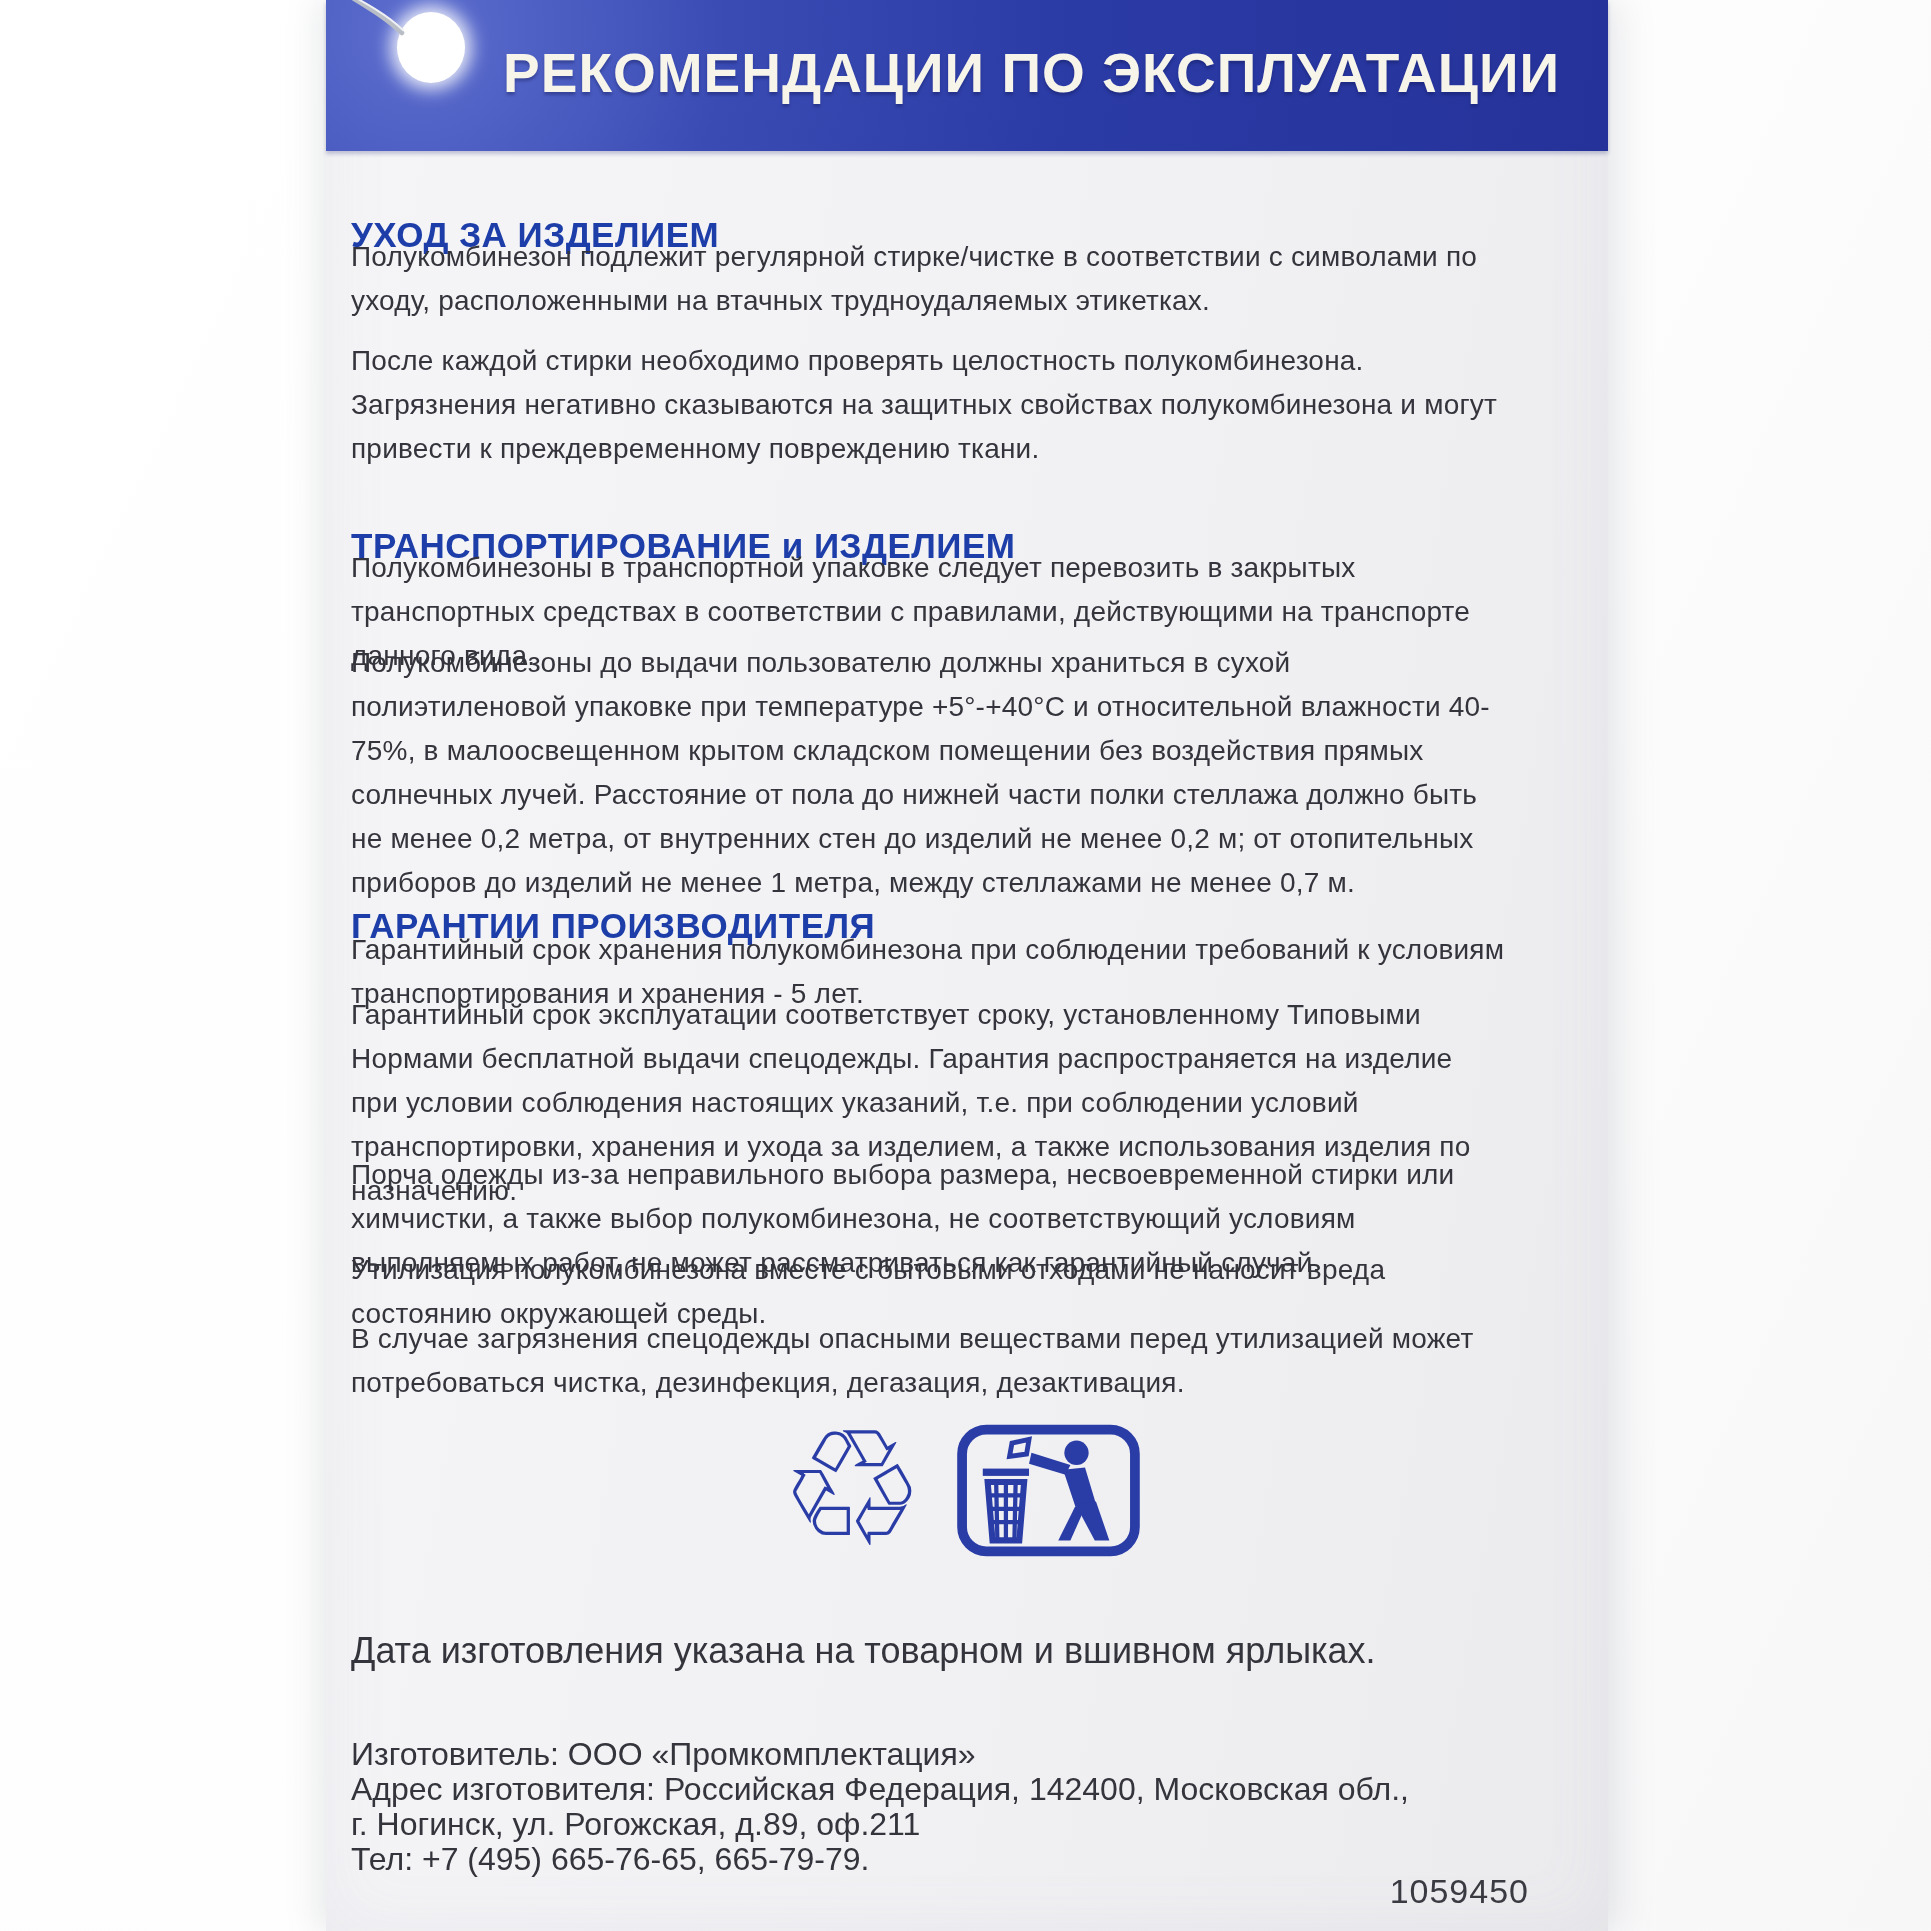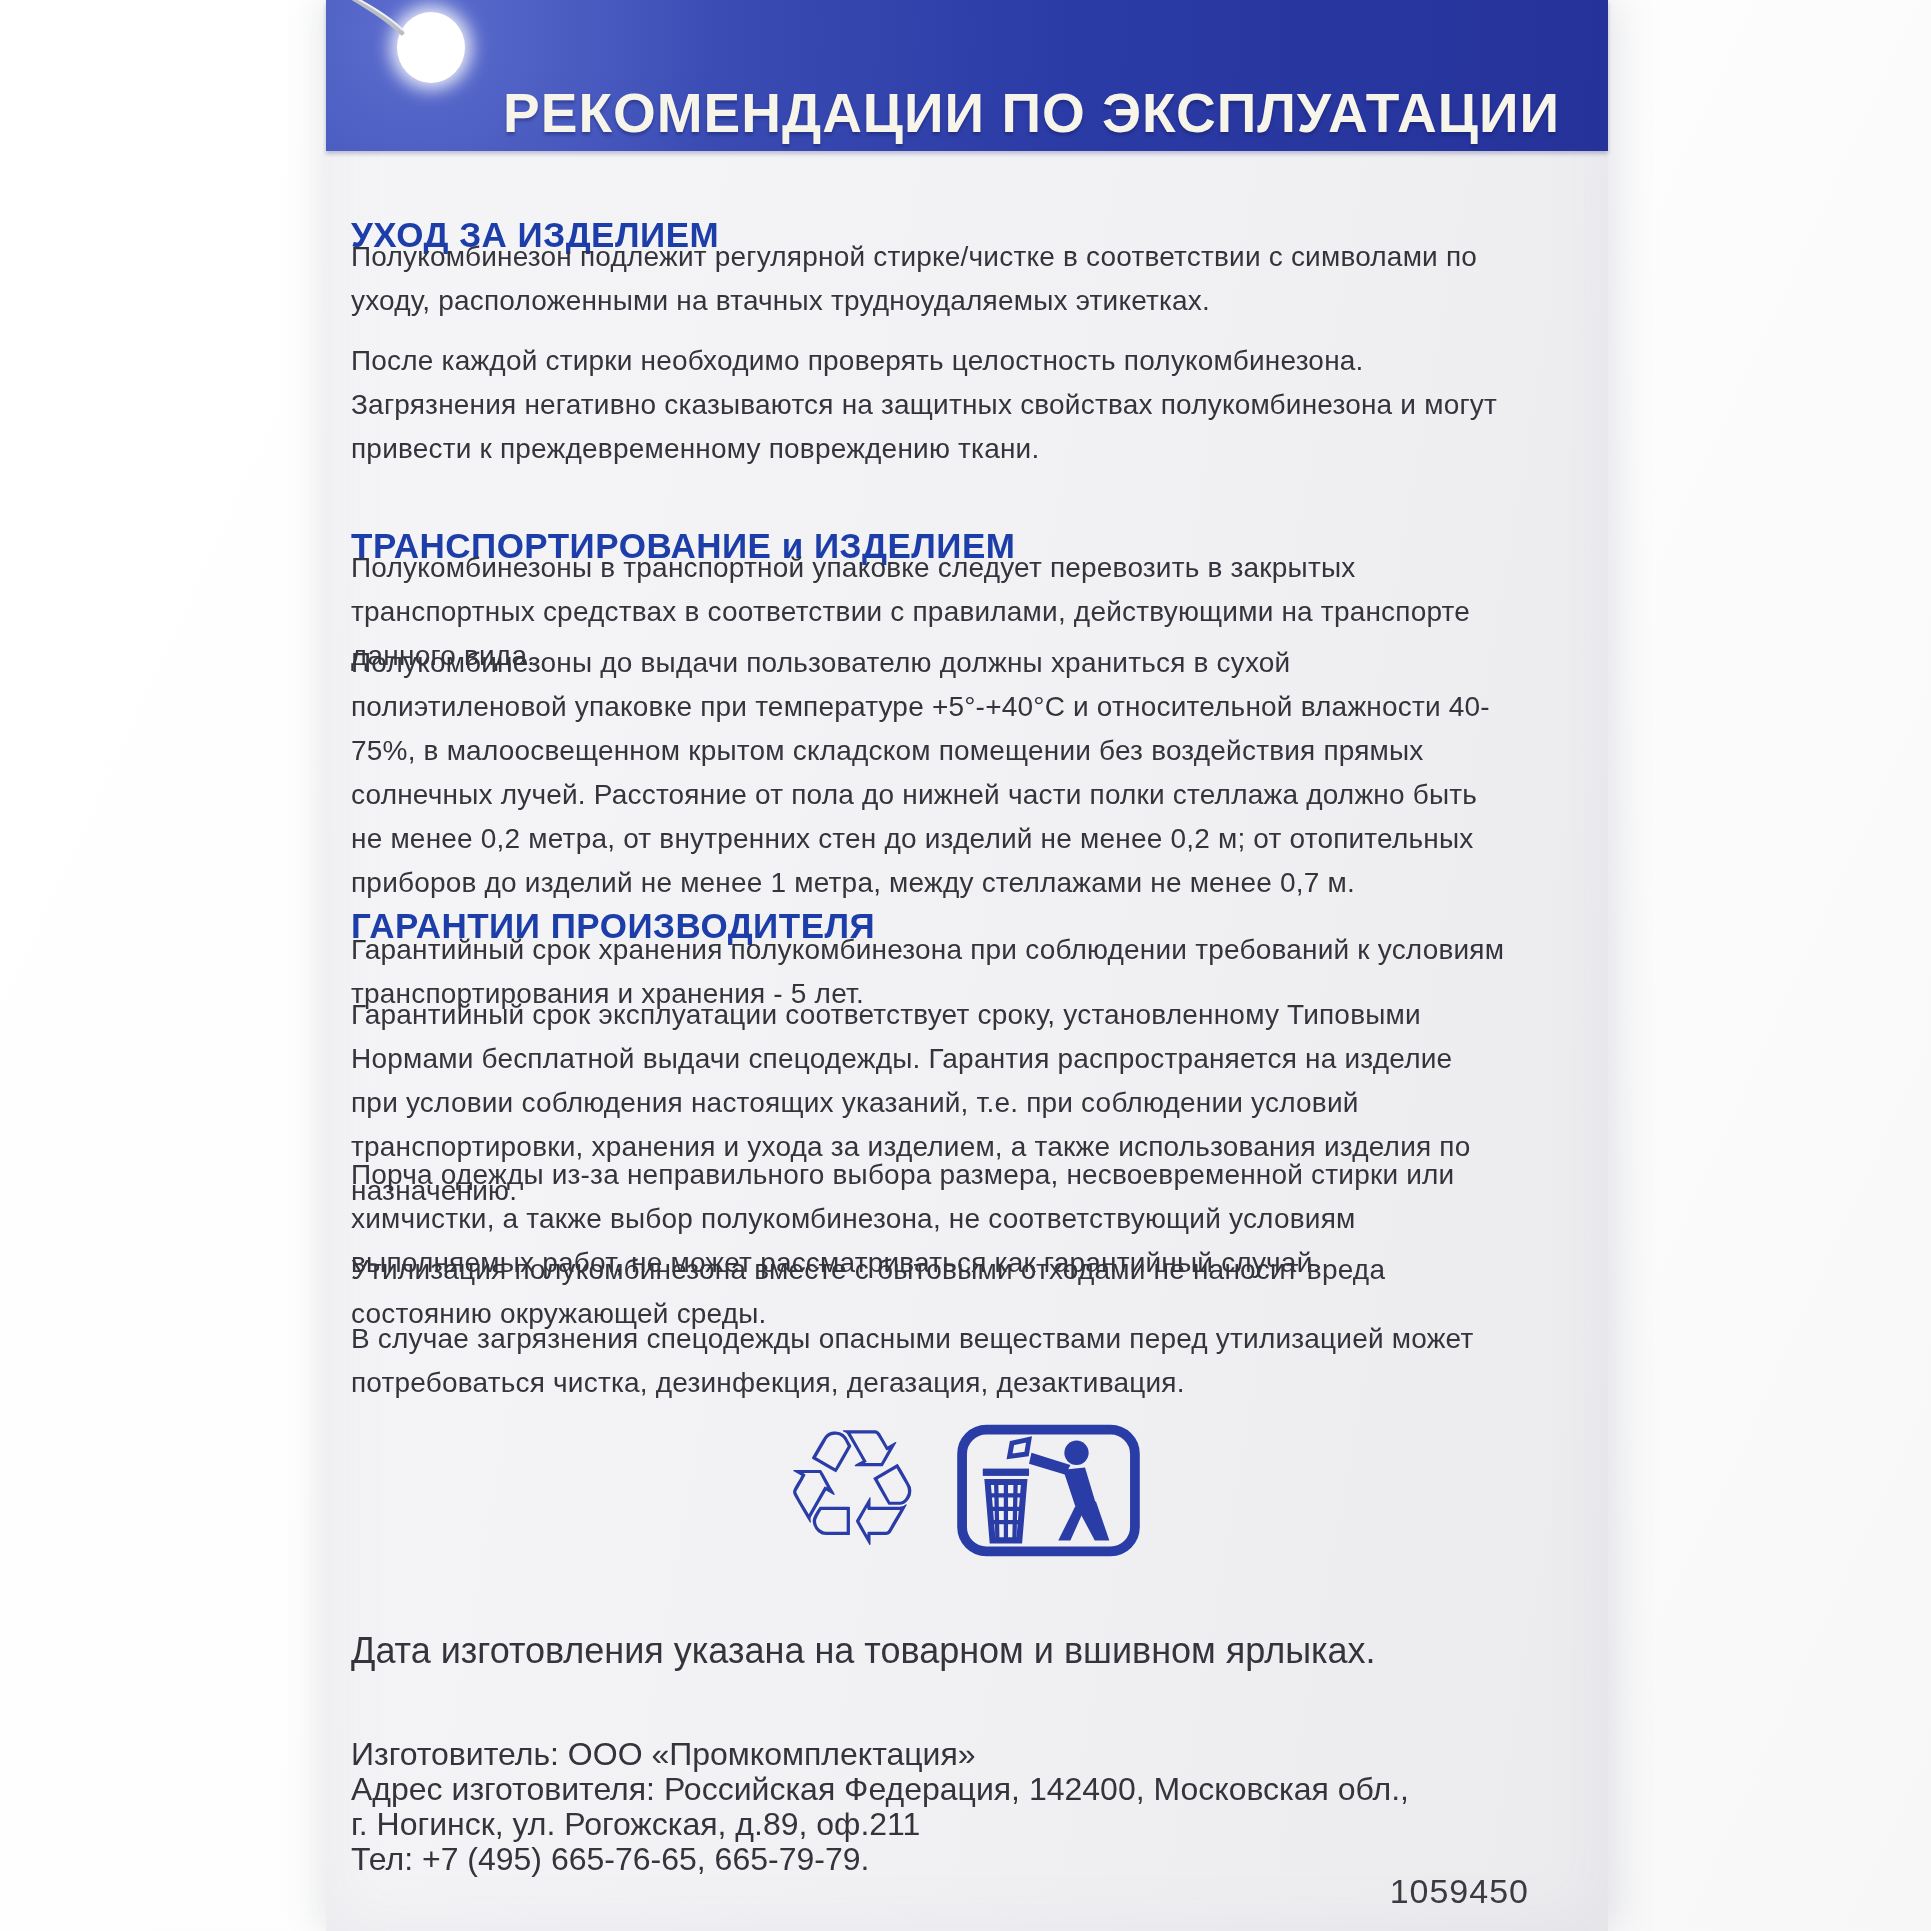--- a/index.html
+++ b/index.html
@@ -22,21 +22,20 @@
   .hole{
     position:absolute;left:71px;top:11.6px;width:68px;height:71px;border-radius:50%;
     background:#ffffff;box-shadow:0 0 17.4px 6.8px rgba(255,255,255,.85);
   }
   .thread{position:absolute;left:0;top:0;pointer-events:none;}
   .bar-title{
     position:absolute;left:164px;right:35px;top:0;height:145px;
     display:flex;align-items:center;justify-content:center;
     color:#f7f4ea;font-weight:bold;font-size:55px;letter-spacing:1px;white-space:nowrap;
     text-shadow:0 2.9px 2.9px rgba(15,22,80,.35);
-    margin-top:40px;
   }
   .h{
     position:absolute;left:25px;width:975px;
     color:#1d3ea9;font-weight:bold;font-size:35px;letter-spacing:0.5px;white-space:nowrap;margin-top:18px;
   }
   .p{
     position:absolute;left:25px;width:1155px;
     color:#34343c;font-size:28px;line-height:44px;letter-spacing:0.2px;
   }
   .recycle{

